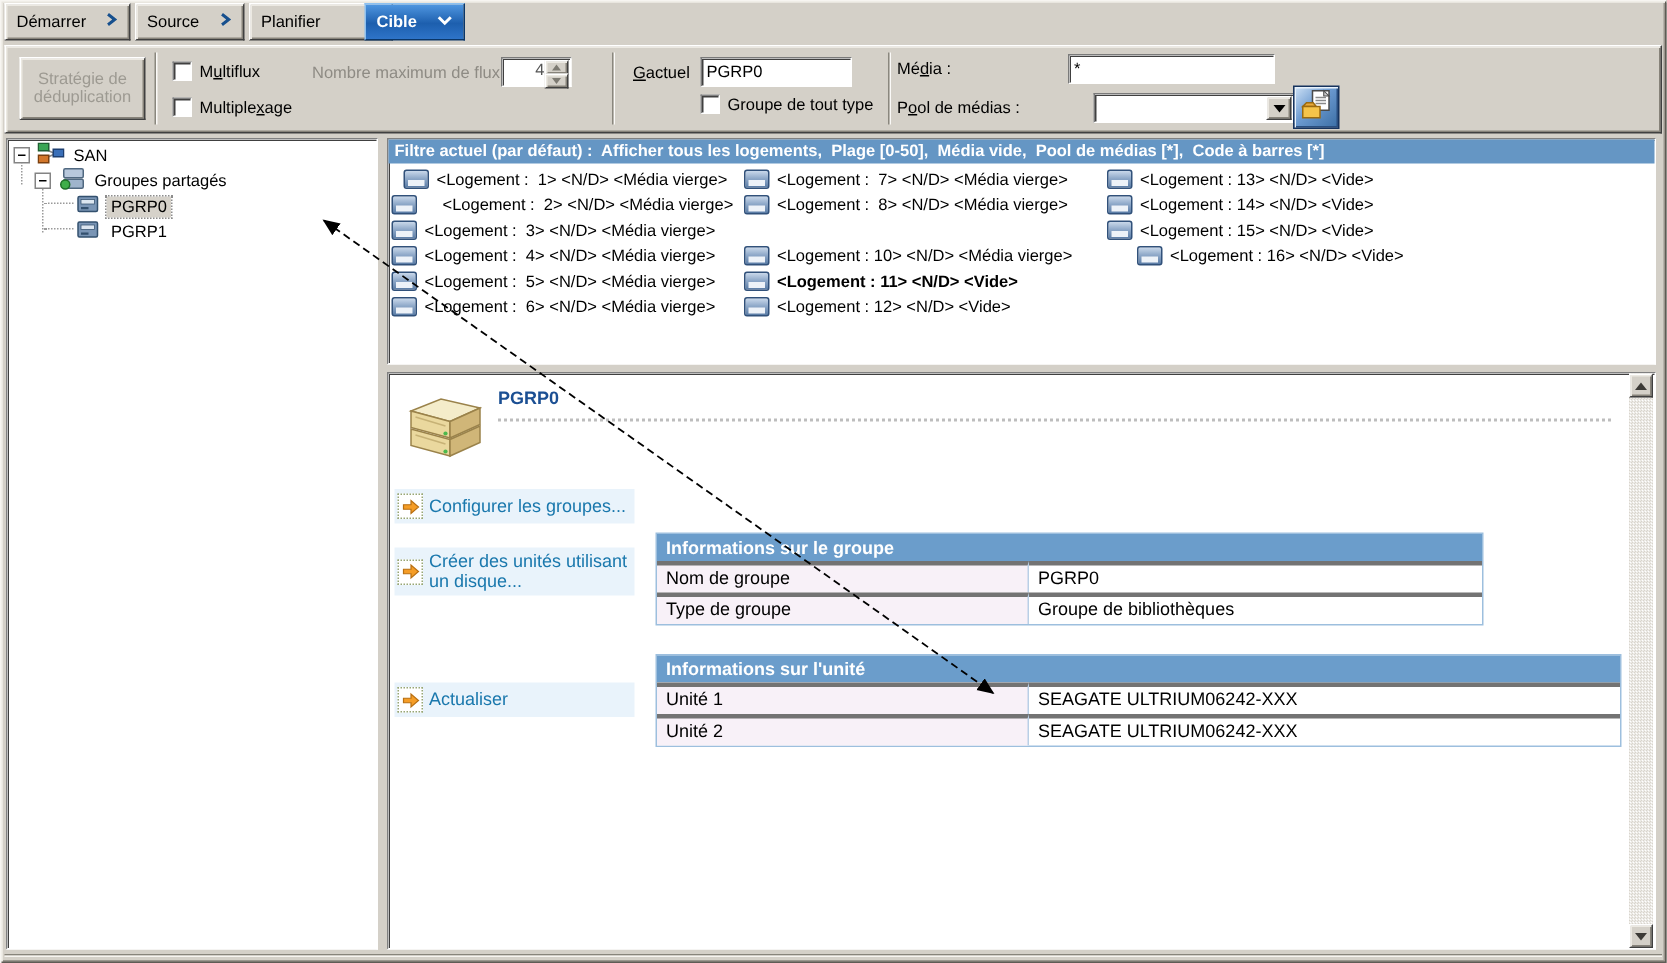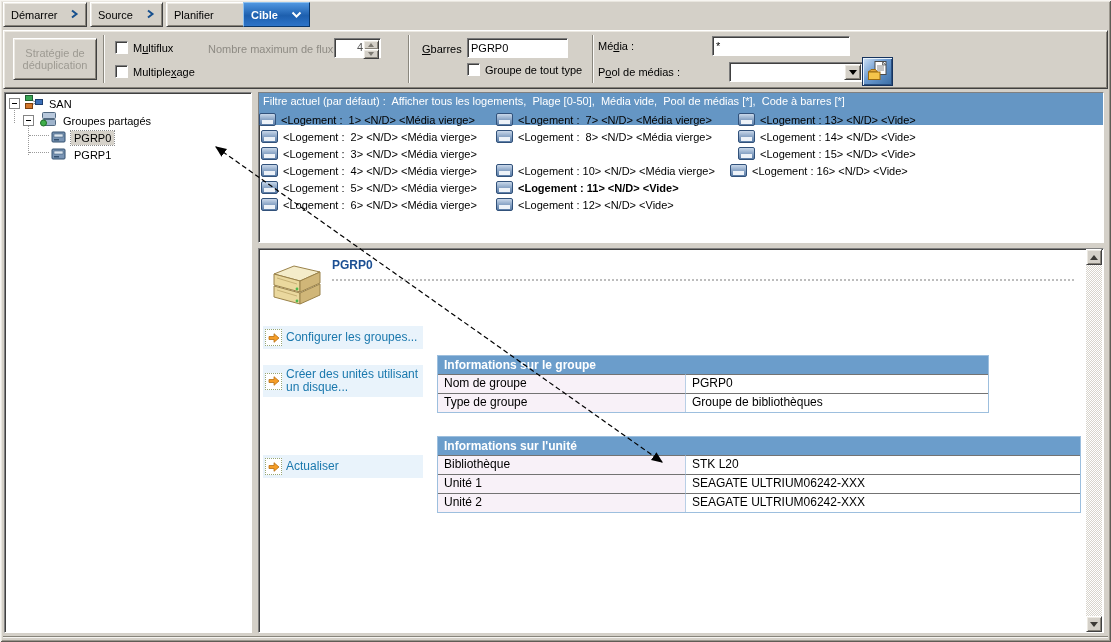--- a/index.html
+++ b/index.html
@@ -31,37 +31,37 @@
   .spinbtn{position:absolute;right:1px;width:14px;height:8px;display:flex;align-items:center;justify-content:center;}
   
   .exp{width:9px;height:9px;background:#fff;border:1px solid #848484;display:flex;align-items:center;justify-content:center;}
   .exp .minus{width:5px;height:1px;background:#000;}
   .guide{border-left:1px dotted #9a9a9a;}
   .guide-h{border-top:1px dotted #9a9a9a;}
   .tlabel{padding:0 3px;height:14px;line-height:14px;white-space:nowrap;}
   .sel{background:#d6d2ca;outline:1px dotted #8c8c8c;}
   .trow{display:flex;align-items:center;}
   
-  .filterbar{background:#6596c4;color:#fff;font-weight:normal;height:32px;line-height:16px;
+  .filterbar{background:#6596c4;color:#fff;font-weight:bold;height:16px;line-height:16px;
     padding-left:4px;white-space:pre;overflow:hidden;}
   .slot{display:flex;align-items:center;height:15px;}
   .cassette{width:15px;height:11px;border:1px solid #31517a;border-radius:2px;flex:0 0 auto;
     background:linear-gradient(180deg,#c9d8ea 0%,#8fa9c9 45%,#5a7ca6 100%);position:relative;}
   .cassette::after{content:"";position:absolute;left:2px;right:2px;bottom:1px;height:4px;background:#edf2f8;}
   .slot-text{margin-left:5px;white-space:pre;}
   
   .title{font-size:12px;font-weight:bold;color:#1b4f93;}
   .dotsep{border-top:2px dotted #bdbdbd;}
   .link{width:160px;background:#e9f3fb;display:flex;align-items:center;padding:3px 2px;gap:4px;}
   .link-text{color:#1a78ad;font-size:12px;line-height:13px;}
   .aicon{width:15px;height:15px;background:#fff;border:1px dotted #97a675;display:flex;align-items:center;justify-content:center;flex:0 0 auto;}
   .itable{border:1px solid #9dbfde;background:#fff;}
   .itable .hdr{height:18px;line-height:18px;background:#6b9dcb;color:#fff;font-weight:bold;font-size:12px;padding-left:6px;}
   .itable .row{display:grid;grid-template-columns:248px 1fr;}
-  .itable .cell{height:18px;line-height:17px;font-size:12px;padding-left:6px;border-top:1px solid #737373;white-space:nowrap;overflow:hidden;}
+  .itable .cell{height:18px;line-height:17px;font-size:12px;padding-left:6px;border-top:3px solid #737373;white-space:nowrap;overflow:hidden;}
   .itable .lab{background:#f8f1f8;border-right:1px solid #b9cfe6;}
   
   .sb-track{background:repeating-conic-gradient(#ffffff 0% 25%, #d8d4cc 0% 50%) 0 0/2px 2px;}
   .sb-btn{width:16px;height:16px;display:flex;align-items:center;justify-content:center;}
   .sb-up{width:0;height:0;border-left:4px solid transparent;border-right:4px solid transparent;border-bottom:5px solid #3c3a36;}
   .sb-dn{width:0;height:0;border-left:4px solid transparent;border-right:4px solid transparent;border-top:5px solid #3c3a36;}
 </style>
 </head>
 <body>
 
@@ -113,21 +113,21 @@
       <span class="spinbtn raised" style="top:1px;">
           <span class="tri-up"></span>
         </span>
       <span class="spinbtn raised" style="top:10px;">
           <span class="tri-dn"></span>
         </span>
     </div>
     <div class="abs etch-v" style="left:404px;top:4px;height:48px;"></div>
 
     <div class="abs" style="left:418px;top:12px;">
-      <span></span><span class="mn">G</span><span>barres</span>
+      <span></span><span class="mn">G</span><span>actuel</span>
     </div>
     <input class="abs field" style="left: 463px; top: 7px; width: 101px; height: 20px;" value="PGRP0">
     <div class="abs cb" style="left:463px;top:32px;"></div>
     <div class="abs" style="left:481px;top:33px;">Groupe de tout type</div>
     <div class="abs etch-v" style="left:588px;top:4px;height:48px;"></div>
 
     <div class="abs" style="left:594px;top:9px;">
       <span>Mé</span><span class="mn">d</span><span>ia :</span>
     </div>
     <input class="abs field" style="left: 708px; top: 5px; width: 138px; height: 20px;" value="*">
@@ -210,25 +210,25 @@
           <rect x="3" y="9" width="5" height="1.5" fill="#33506e"></rect>
         </svg>
       </span>
       <span class="tlabel" style="margin-left:4px;">PGRP1</span>
     </div>
   </div>
 
   <div class="abs sunken" style="left:258px;top:92px;width:846px;height:151px;">
     <div class="filterbar">Filtre actuel (par défaut) :  Afficher tous les logements,  Plage [0-50],  Média vide,  Pool de médias [*],  Code à barres [*]</div>
 
-    <div class="abs slot" style="left:0;top:19px;">
+    <div class="abs slot" style="left:10px;top:19px;">
         <span class="cassette"></span>
         <span class="slot-text">&lt;Logement :  1&gt; &lt;N/D&gt; &lt;Média vierge&gt;</span>
       </div>
-    <div class="abs slot" style="left:2px;top:36px;">
+    <div class="abs slot" style="left:2px;top:36px;gap:12px;">
         <span class="cassette"></span>
         <span class="slot-text">&lt;Logement :  2&gt; &lt;N/D&gt; &lt;Média vierge&gt;</span>
       </div>
     <div class="abs slot" style="left:2px;top:53px;">
         <span class="cassette"></span>
         <span class="slot-text">&lt;Logement :  3&gt; &lt;N/D&gt; &lt;Média vierge&gt;</span>
       </div>
     <div class="abs slot" style="left:2px;top:70px;">
         <span class="cassette"></span>
         <span class="slot-text">&lt;Logement :  4&gt; &lt;N/D&gt; &lt;Média vierge&gt;</span>
@@ -268,21 +268,21 @@
         <span class="slot-text">&lt;Logement : 13&gt; &lt;N/D&gt; &lt;Vide&gt;</span>
       </div>
     <div class="abs slot" style="left:479px;top:36px;">
         <span class="cassette"></span>
         <span class="slot-text">&lt;Logement : 14&gt; &lt;N/D&gt; &lt;Vide&gt;</span>
       </div>
     <div class="abs slot" style="left:479px;top:53px;">
         <span class="cassette"></span>
         <span class="slot-text">&lt;Logement : 15&gt; &lt;N/D&gt; &lt;Vide&gt;</span>
       </div>
-    <div class="abs slot" style="left:471px;top:70px;">
+    <div class="abs slot" style="left:499px;top:70px;">
         <span class="cassette"></span>
         <span class="slot-text">&lt;Logement : 16&gt; &lt;N/D&gt; &lt;Vide&gt;</span>
       </div>
   </div>
 
   <div class="abs sunken" style="left:258px;top:248px;width:846px;height:385px;">
     <div class="abs" style="left:11px;top:13px;">
       <svg width="54" height="48" viewBox="0 0 54 48">
         <polygon points="4,12 24,4 50,10 30,19" fill="#f4ecca" stroke="#9a824a"></polygon>
         <polygon points="4,12 30,19 30,30 4,23" fill="#ead89e" stroke="#9a824a"></polygon>
@@ -331,24 +331,20 @@
       </div>
       <div class="row">
         <div class="cell lab">Type de groupe</div>
         <div class="cell">Groupe de bibliothèques</div>
       </div>
     </div>
 
     <div class="abs itable" style="left:178px;top:187px;width:644px;">
       <div class="hdr">Informations sur l'unité</div>
       <div class="row">
-        <div class="cell lab">Bibliothèque</div>
-        <div class="cell">STK L20</div>
-      </div>
-      <div class="row">
         <div class="cell lab">Unité 1</div>
         <div class="cell">SEAGATE ULTRIUM06242-XXX</div>
       </div>
       <div class="row">
         <div class="cell lab">Unité 2</div>
         <div class="cell">SEAGATE ULTRIUM06242-XXX</div>
       </div>
     </div>
 
     <div class="abs sb-track" style="left:827px;top:0;width:16px;height:383px;">

